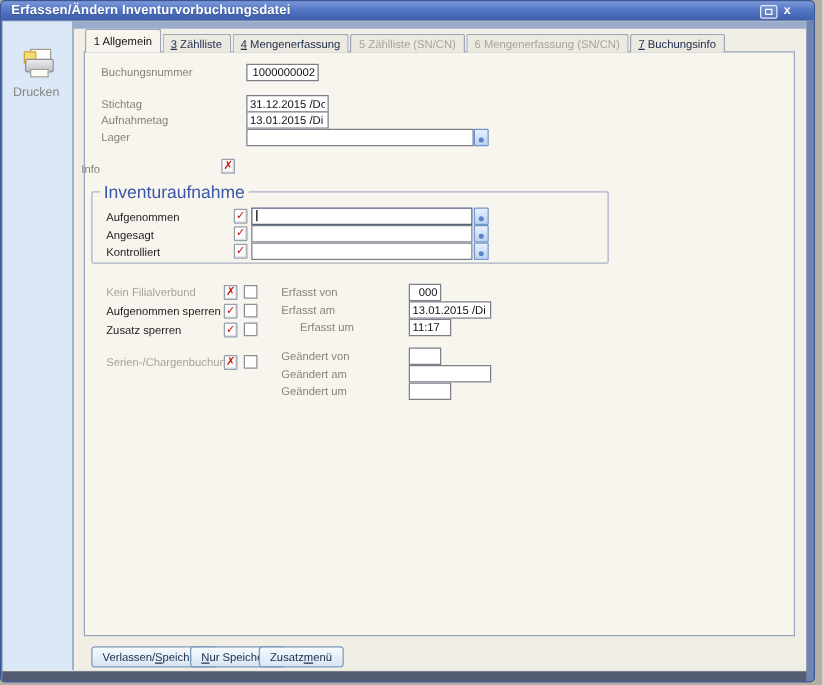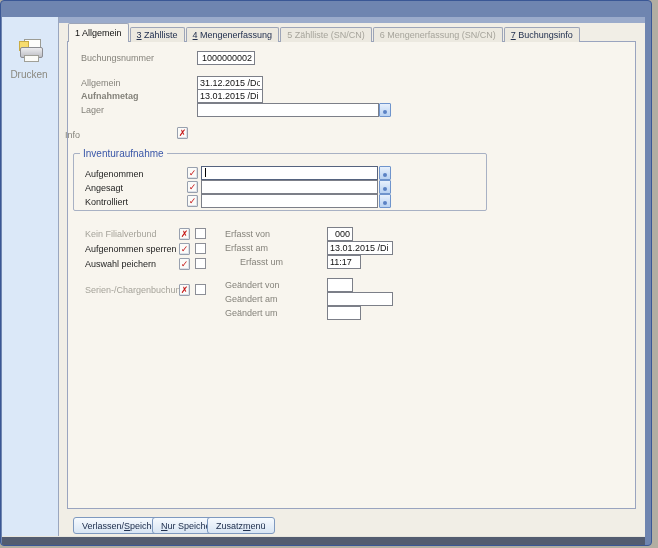--- a/index.html
+++ b/index.html
@@ -67,21 +67,21 @@
   .lbl.dark { color:#1E1E1E; }
   .lbl.dis  { color:#A5A39A; }
   .fld {
     position:absolute; box-sizing:border-box; height:14px;
     border:1px solid #7C7F88; background:#FFFFFF; color:#111;
     font-family:"Liberation Sans","DejaVu Sans",sans-serif; font-size:9px;
     padding:0 2px; margin:0; border-radius:0;
   }
   .fld.ra { text-align:right; }
   .grp { position:absolute; border:1px solid #A8B1C4; border-radius:2px; }
-  .grplbl { position:absolute; top:-5px; left:6px; font-size:10px; line-height:9px; color:#3A57A8; background:#F8F5EE; padding:0 3px; white-space:nowrap; }
+  .grplbl { position:absolute; top:-5px; left:6px; font-size:14px; line-height:9px; color:#3A57A8; background:#F8F5EE; padding:0 3px; white-space:nowrap; }
   .ckicon {
     position:absolute; width:11px; height:12px; box-sizing:border-box;
     background:#FBFBF9; border:1px solid #98A0AE; border-radius:1px;
     font-family:"DejaVu Sans",sans-serif; font-size:9px; font-weight:bold;
     color:#C41414; text-align:center; line-height:10px; cursor:pointer;
     box-shadow:inset -1px -1px 0 #DDE1E8;
   }
   .cb { position:absolute; width:11px; height:11px; box-sizing:border-box; background:#FFFFFF; border:1px solid #8C8E96; cursor:pointer; }
   .spin {
     position:absolute; width:12px; height:14px; box-sizing:border-box; padding:0;
@@ -97,20 +97,25 @@
     font-family:"Liberation Sans","DejaVu Sans",sans-serif;
     font-size:9px; color:#20304E; padding:0 8px; line-height:14px; cursor:pointer;
   }
   .u { text-decoration:underline; }
 </style>
 </head>
 <body>
 
 <div id="app">
 
+  <div class="titlebar">
+    <span class="title-text">Erfassen/Ändern Inventurvorbuchungsdatei</span>
+    <span class="win-restore"></span>
+    <span class="win-close">x</span>
+  </div>
 
   <div class="sidebar"></div>
   <div class="vdiv"></div>
   <div class="panel"></div>
   <div class="topband"></div>
 
   <div class="drucken">
     <span class="printer">
       <span class="p-sheet"></span>
       <span class="p-note"></span>
@@ -127,24 +132,24 @@
     <span class="tab disabled"><span>5 Zählliste (SN/CN)</span></span>
     <span class="tab disabled"><span>6 Mengenerfassung (SN/CN)</span></span>
     <span class="tab"><span class="u">7</span><span> Buchungsinfo</span></span>
   </div>
 
   <div class="page"></div>
 
   <span class="lbl" style="left:80px;top:52px;">Buchungsnummer</span>
   <input class="fld ra" style="left: 196px; top: 50px; width: 58px;" value="1000000002">
 
-  <span class="lbl" style="left:80px;top:77px;">Allgemein</span>
+  <span class="lbl" style="left:80px;top:77px;">Stichtag</span>
   <input class="fld" style="left: 196px; top: 75px; width: 66px;" value="31.12.2015 /Do">
 
-  <span class="lbl" style="left:80px;top:90px;font-weight:bold;">Aufnahmetag</span>
+  <span class="lbl" style="left:80px;top:90px;">Aufnahmetag</span>
   <input class="fld" style="left: 196px; top: 88px; width: 66px;" value="13.01.2015 /Di">
 
   <span class="lbl" style="left:80px;top:104px;">Lager</span>
   <input class="fld" style="left: 196px; top: 102px; width: 182px;" value="">
   <button class="spin" style="left:378px;top:102px;"></button>
 
   <span class="lbl" style="left:64px;top:129px;">Info</span>
   <span class="ckicon" style="left:176px;top:126px;">✗</span>
 
   <div class="grp" style="left:72px;top:152px;width:412px;height:56px;">
@@ -167,21 +172,21 @@
   <button class="spin" style="left:378px;top:193px;"></button>
 
   <span class="lbl dis" style="left:84px;top:228px;">Kein Filialverbund</span>
   <span class="ckicon" style="left:178px;top:227px;">✗</span>
   <span class="cb" style="left:194px;top:227px;"></span>
 
   <span class="lbl dark" style="left:84px;top:243px;">Aufgenommen sperren</span>
   <span class="ckicon" style="left:178px;top:242px;">✓</span>
   <span class="cb" style="left:194px;top:242px;"></span>
 
-  <span class="lbl dark" style="left:84px;top:258px;">Auswahl peichern</span>
+  <span class="lbl dark" style="left:84px;top:258px;">Zusatz sperren</span>
   <span class="ckicon" style="left:178px;top:257px;">✓</span>
   <span class="cb" style="left:194px;top:257px;"></span>
 
   <span class="lbl dis" style="left:84px;top:284px;">Serien-/Chargenbuchung</span>
   <span class="ckicon" style="left:178px;top:283px;">✗</span>
   <span class="cb" style="left:194px;top:283px;"></span>
 
   <span class="lbl" style="left:224px;top:228px;">Erfasst von</span>
   <input class="fld ra" style="left: 326px; top: 226px; width: 26px;" value="000">
 

